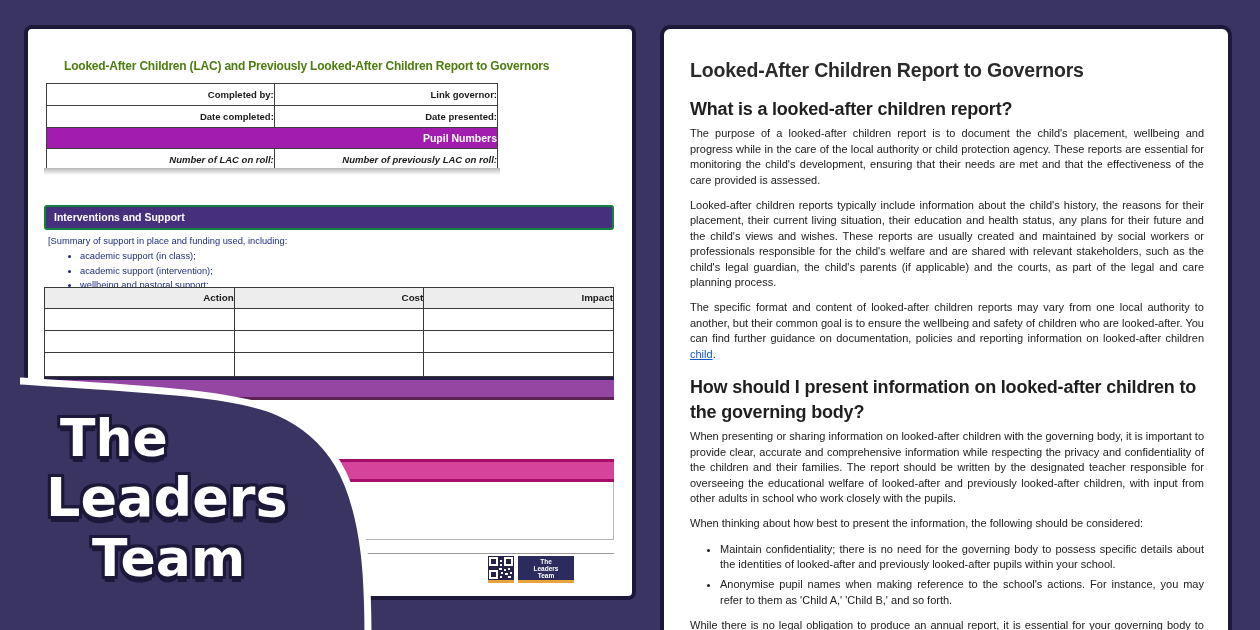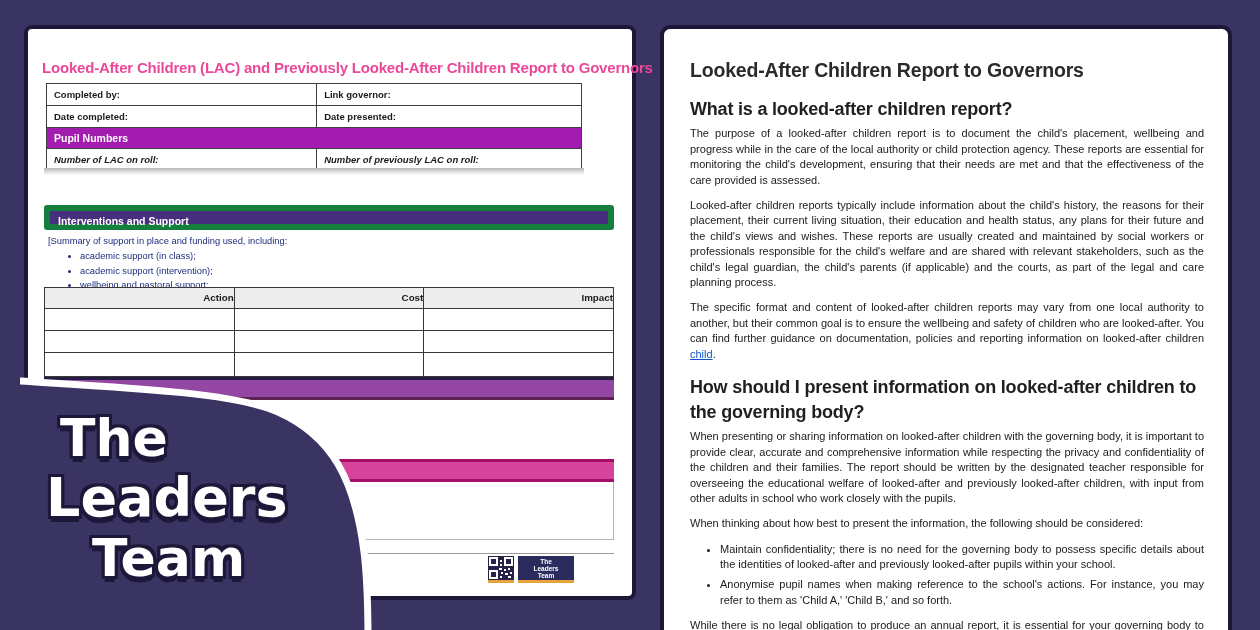--- a/index.html
+++ b/index.html
@@ -1,35 +1,35 @@
 <!DOCTYPE html>
 <html><head>
 <meta charset="utf-8">
 <style>
   html,body{margin:0;padding:0;width:1260px;height:630px;overflow:hidden;}
   body{background:#3a3462;position:relative;font-family:"Liberation Sans",sans-serif;}
 
   
   .page-left{position:absolute;left:24px;top:25px;width:612px;height:575px;background:#fff;
     border:4px solid #1c1839;border-radius:8px;box-sizing:border-box;}
-  .ld-title{position:absolute;left:14px;top:30px;width:560px;font-weight:bold;font-size:15px;
-    letter-spacing:-0.2px;color:#ec4899;white-space:nowrap;}
+  .ld-title{position:absolute;left:36px;top:30px;width:560px;font-weight:bold;font-size:12px;
+    letter-spacing:-0.2px;color:#4d7c0f;white-space:nowrap;}
 
-  .t1{position:absolute;left:18px;top:54px;width:536px;border:1px solid #3e3e3e;border-bottom:none;box-sizing:border-box;}
+  .t1{position:absolute;left:18px;top:54px;width:452px;border:1px solid #3e3e3e;border-bottom:none;box-sizing:border-box;text-align:right;}
   .t1-row{display:flex;height:22px;border-bottom:1px solid #3e3e3e;box-sizing:border-box;}
   .t1-cell{flex:0 0 50.4%;box-sizing:border-box;padding:5px 0 0 7px;font-weight:bold;font-size:9.5px;color:#1a1a1a;}
   .t1-cell.c2{flex:1;border-left:1px solid #3e3e3e;}
   .t1-band{height:21px;background:#a21caf;color:#fff;font-weight:bold;font-size:10.5px;
     padding:4px 0 0 7px;box-sizing:border-box;border-bottom:1px solid #3e3e3e;}
   .t1-row.cut{height:19px;border-bottom:none;font-style:italic;}
   .t1::after{content:'';position:absolute;left:-3px;right:-3px;bottom:-7px;height:7px;
     background:linear-gradient(to bottom,rgba(110,110,110,.5),rgba(110,110,110,0));}
 
   .int-header{position:absolute;left:16px;top:176px;width:570px;height:25px;background:#46307e;
-    border:6px solid #15803d;border-radius:3px;box-sizing:border-box;color:#fff;font-weight:bold;
+    border:2px solid #15803d;border-radius:3px;box-sizing:border-box;color:#fff;font-weight:bold;
     font-size:10.5px;padding:4px 0 0 8px;}
   .summary{position:absolute;left:20px;top:206px;width:556px;color:#1e2d7d;font-weight:normal;font-size:9.3px;line-height:1.45;}
   .summary ul{margin:2px 0 0 0;padding-left:32px;list-style:disc;}
   .summary li{margin-bottom:1px;}
 
   .t2{position:absolute;left:16px;top:258px;width:570px;border:1px solid #383838;box-sizing:border-box;}
   .t2-head{display:flex;height:21px;background:#ededed;border-bottom:1px solid #383838;box-sizing:border-box;}
   .t2-row{display:flex;height:22px;border-bottom:1px solid #383838;box-sizing:border-box;}
   .t2-row:last-child{border-bottom:none;height:23px;}
   .t2-cell{flex:1;box-sizing:border-box;padding:4px 0 0 7px;font-weight:bold;font-size:9.8px;color:#1a1a1a;text-align:right;}

